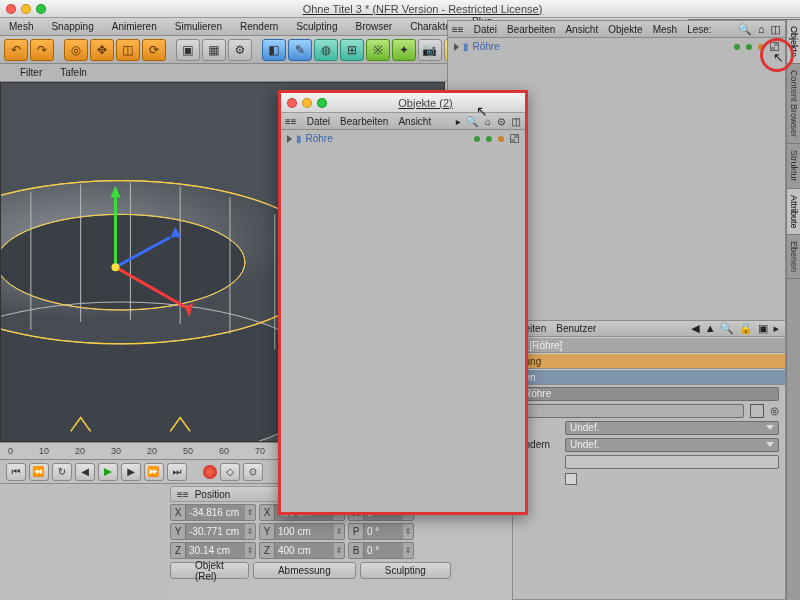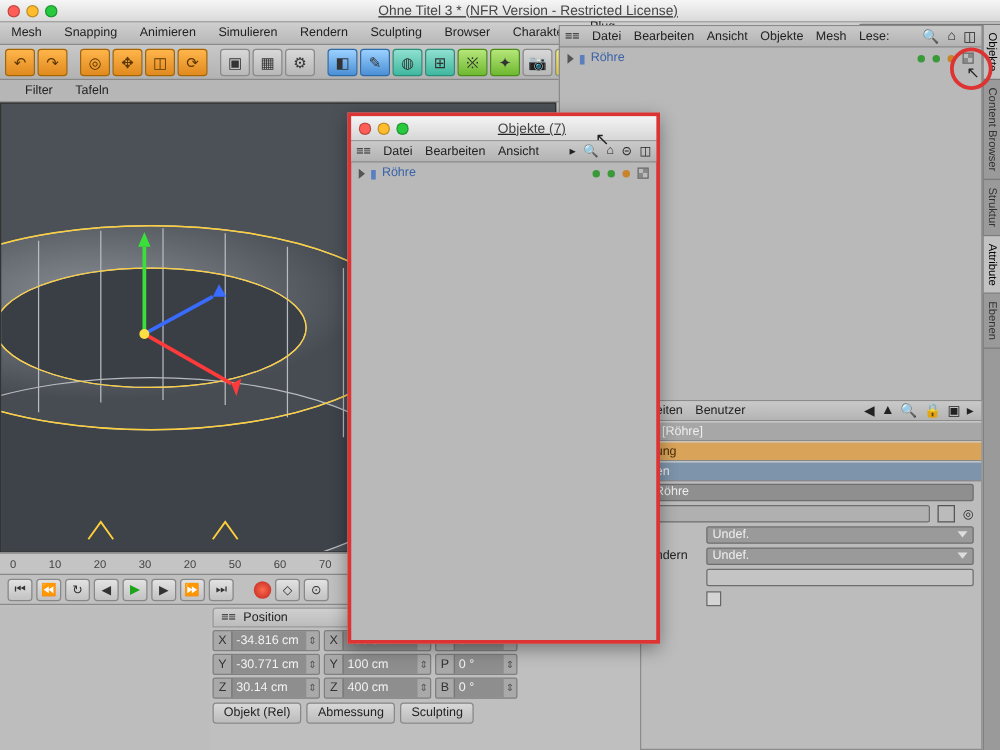--- a/index.html
+++ b/index.html
@@ -32,21 +32,21 @@
   .pbtn.green svg{fill:#1aa51a;}
   .rec{width:14px;height:14px;border-radius:50%;background:radial-gradient(#ff6a4a,#b22);}
   .coords{position:absolute;left:170px;top:404px;width:280px;}
   .coord-head{height:16px;display:flex;align-items:center;background:linear-gradient(#cfcfcf,#bcbcbc);border:1px solid #999;border-radius:3px 3px 0 0;padding:0 6px;font-size:10px;gap:6px;}
   .coord-row{display:flex;gap:3px;margin-top:2px;}
   .cfield{display:flex;align-items:center;background:#a9a9a9;border:1px solid #7f7f7f;border-radius:2px;height:17px;}
   .clab{width:14px;text-align:center;font-size:10px;color:#333;}
   .cval{width:60px;font-size:10px;color:#f2f2f2;background:#8e8e8e;border-left:1px solid #777;height:100%;display:flex;align-items:center;padding:0 3px;}
   .cstep{width:10px;font-size:8px;color:#555;text-align:center;}
   .coord-btns{display:flex;gap:4px;margin-top:3px;}
-  .cbtn{height:17px;border:1px solid #888;border-radius:3px;background:linear-gradient(#d8d8d8,#bcbcbc);font-size:10px;padding:0 8px;display:flex;align-items:center;}
+  .cbtn{height:17px;border:1px solid #888;border-radius:3px;background:linear-gradient(#d8d8d8,#bcbcbc);font-size:10px;padding:0 24px;display:flex;align-items:center;}
   
   .rpanel{position:absolute;left:447px;top:-62px;right:14px;height:316px;background:#b9b9b9;border:1px solid #8a8a8a;}
   .rpanel .phead{height:17px;background:linear-gradient(#c9c9c9,#b3b3b3);border-bottom:1px solid #8a8a8a;display:flex;align-items:center;padding:0 4px;gap:10px;font-size:10px;}
   .phead .picon{font-size:11px;margin-left:auto;display:flex;gap:6px;}
   .treeitem{display:flex;align-items:center;height:17px;padding:0 6px;gap:4px;font-size:10px;}
   .treeitem .tri{width:0;height:0;border-top:4px solid transparent;border-bottom:4px solid transparent;border-left:5px solid #555;}
   .treeitem .obj{color:#3a63a8;}
   .treeitem .dots{margin-left:auto;display:flex;gap:6px;align-items:center;}
   .sdot{width:6px;height:6px;border-radius:50%;}
   .sdot.g{background:#3a9a3a;} .sdot.o{background:#c9842a;} .chk{width:9px;height:9px;background:repeating-conic-gradient(#888 0 25%,#bbb 0 50%);border:1px solid #666;}
@@ -380,21 +380,21 @@
   </div>
 </div>
 
 <div class="floatwin">
   <div class="titlebar">
     <div class="traffic">
       <div class="dot r"></div>
       <div class="dot y"></div>
       <div class="dot g"></div>
     </div>
-    <div class="title">Objekte (7)</div>
+    <div class="title">Objekte (2)</div>
   </div>
   <div class="phead">
     <span>≡≡</span>
     <span>Datei</span>
     <span>Bearbeiten</span>
     <span>Ansicht</span>
     <span style="margin-left:auto;display:flex;gap:6px">
       <span>▸</span>
       <span>🔍</span>
       <span>⌂</span>

